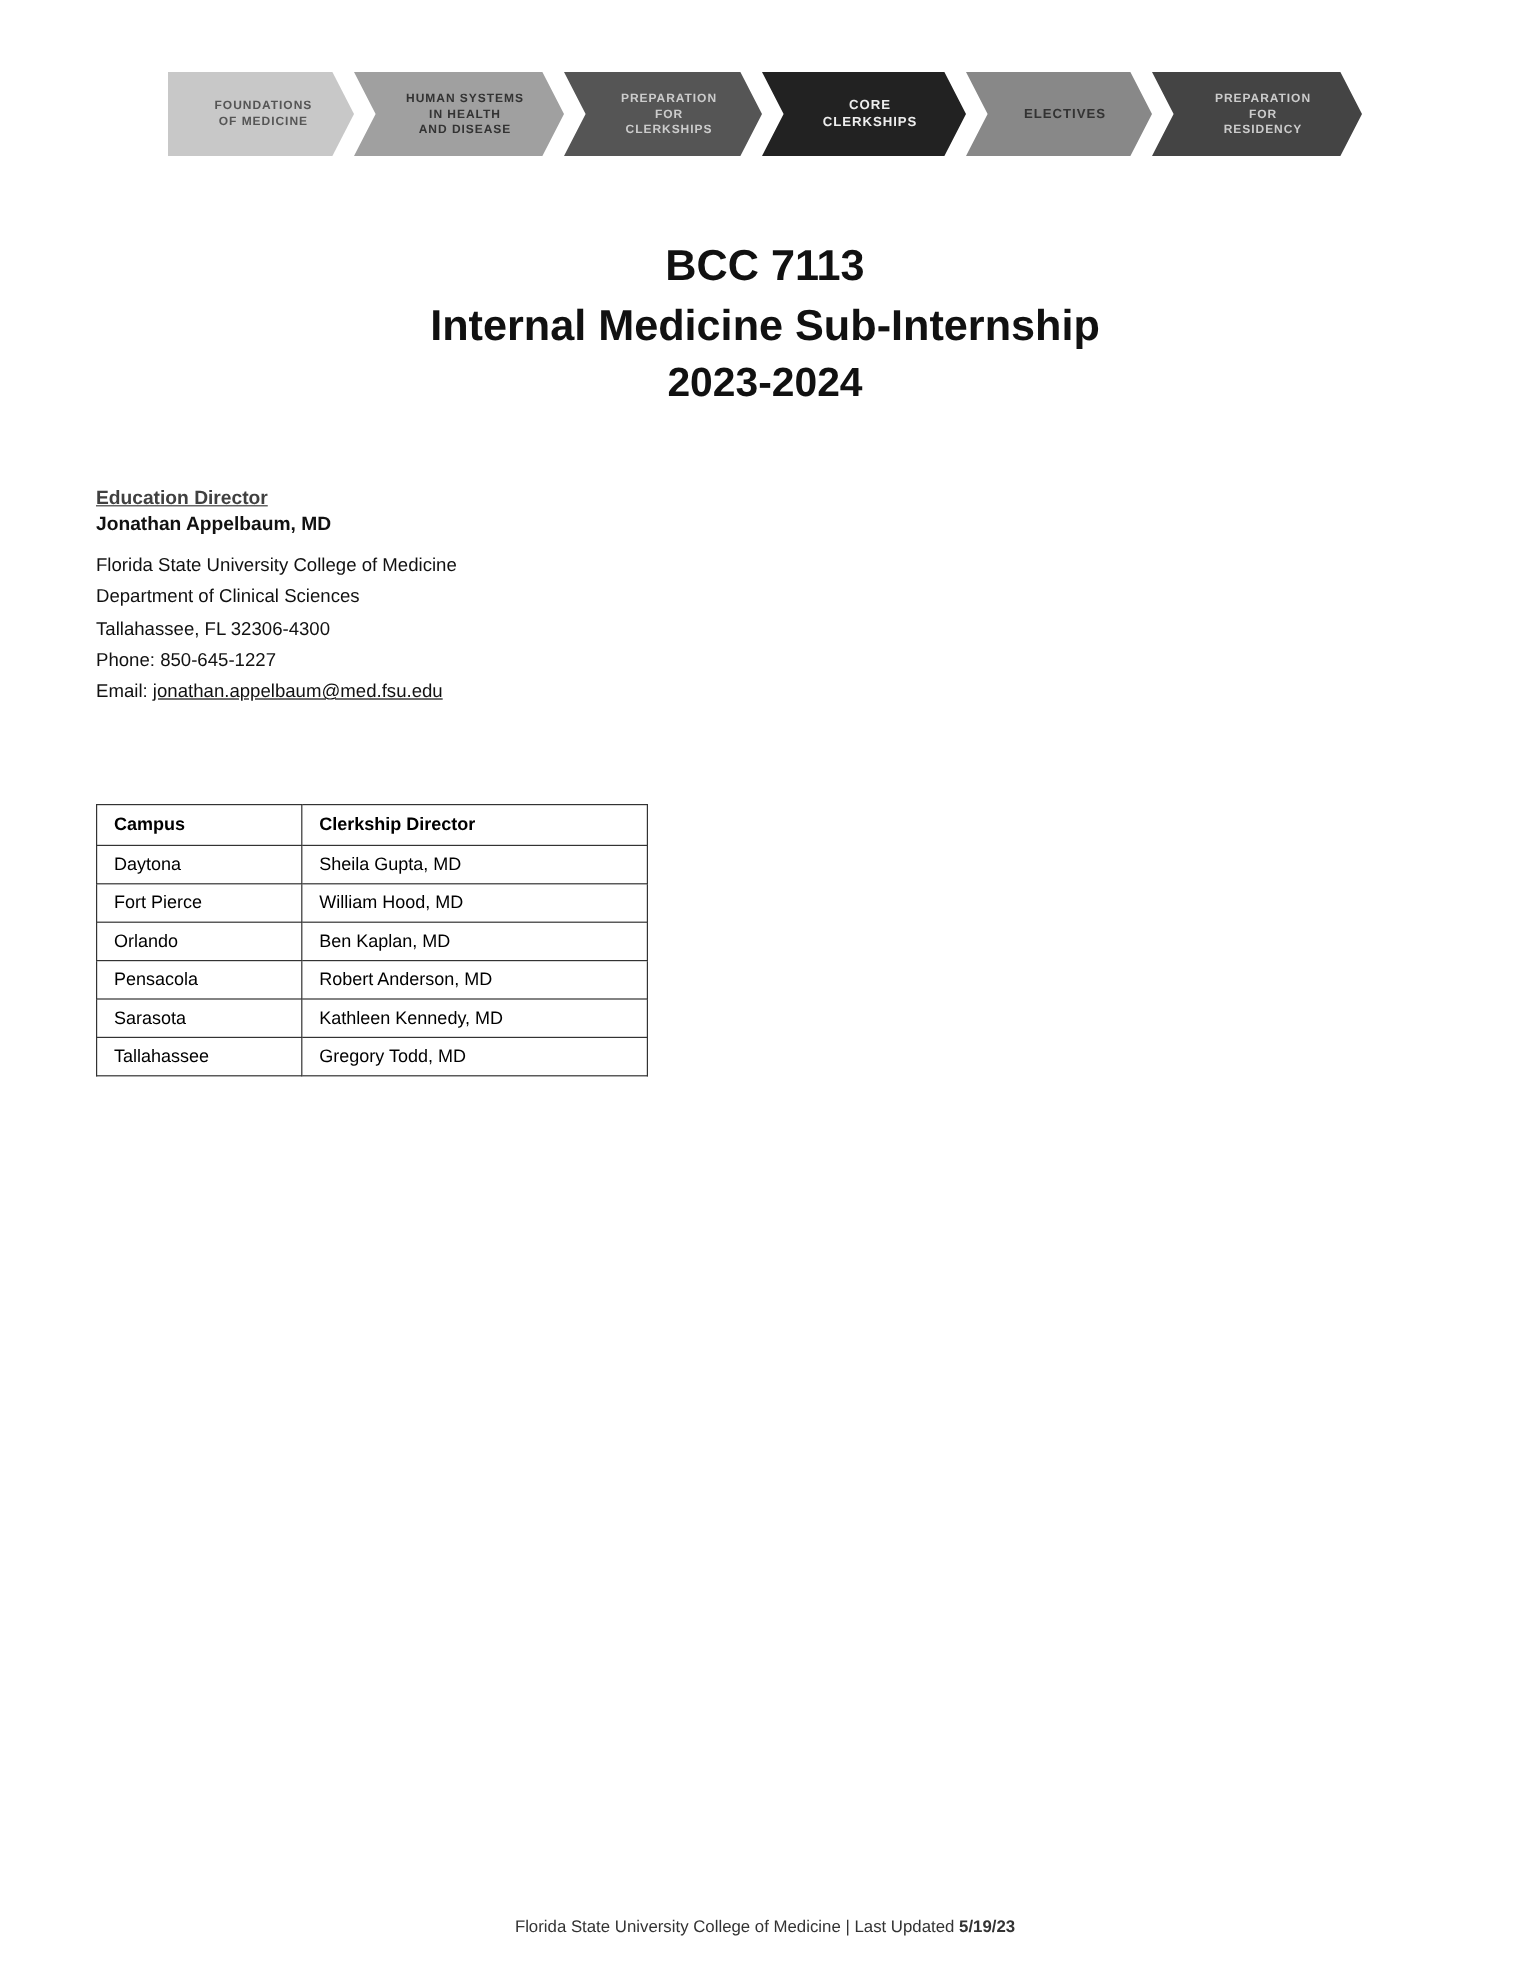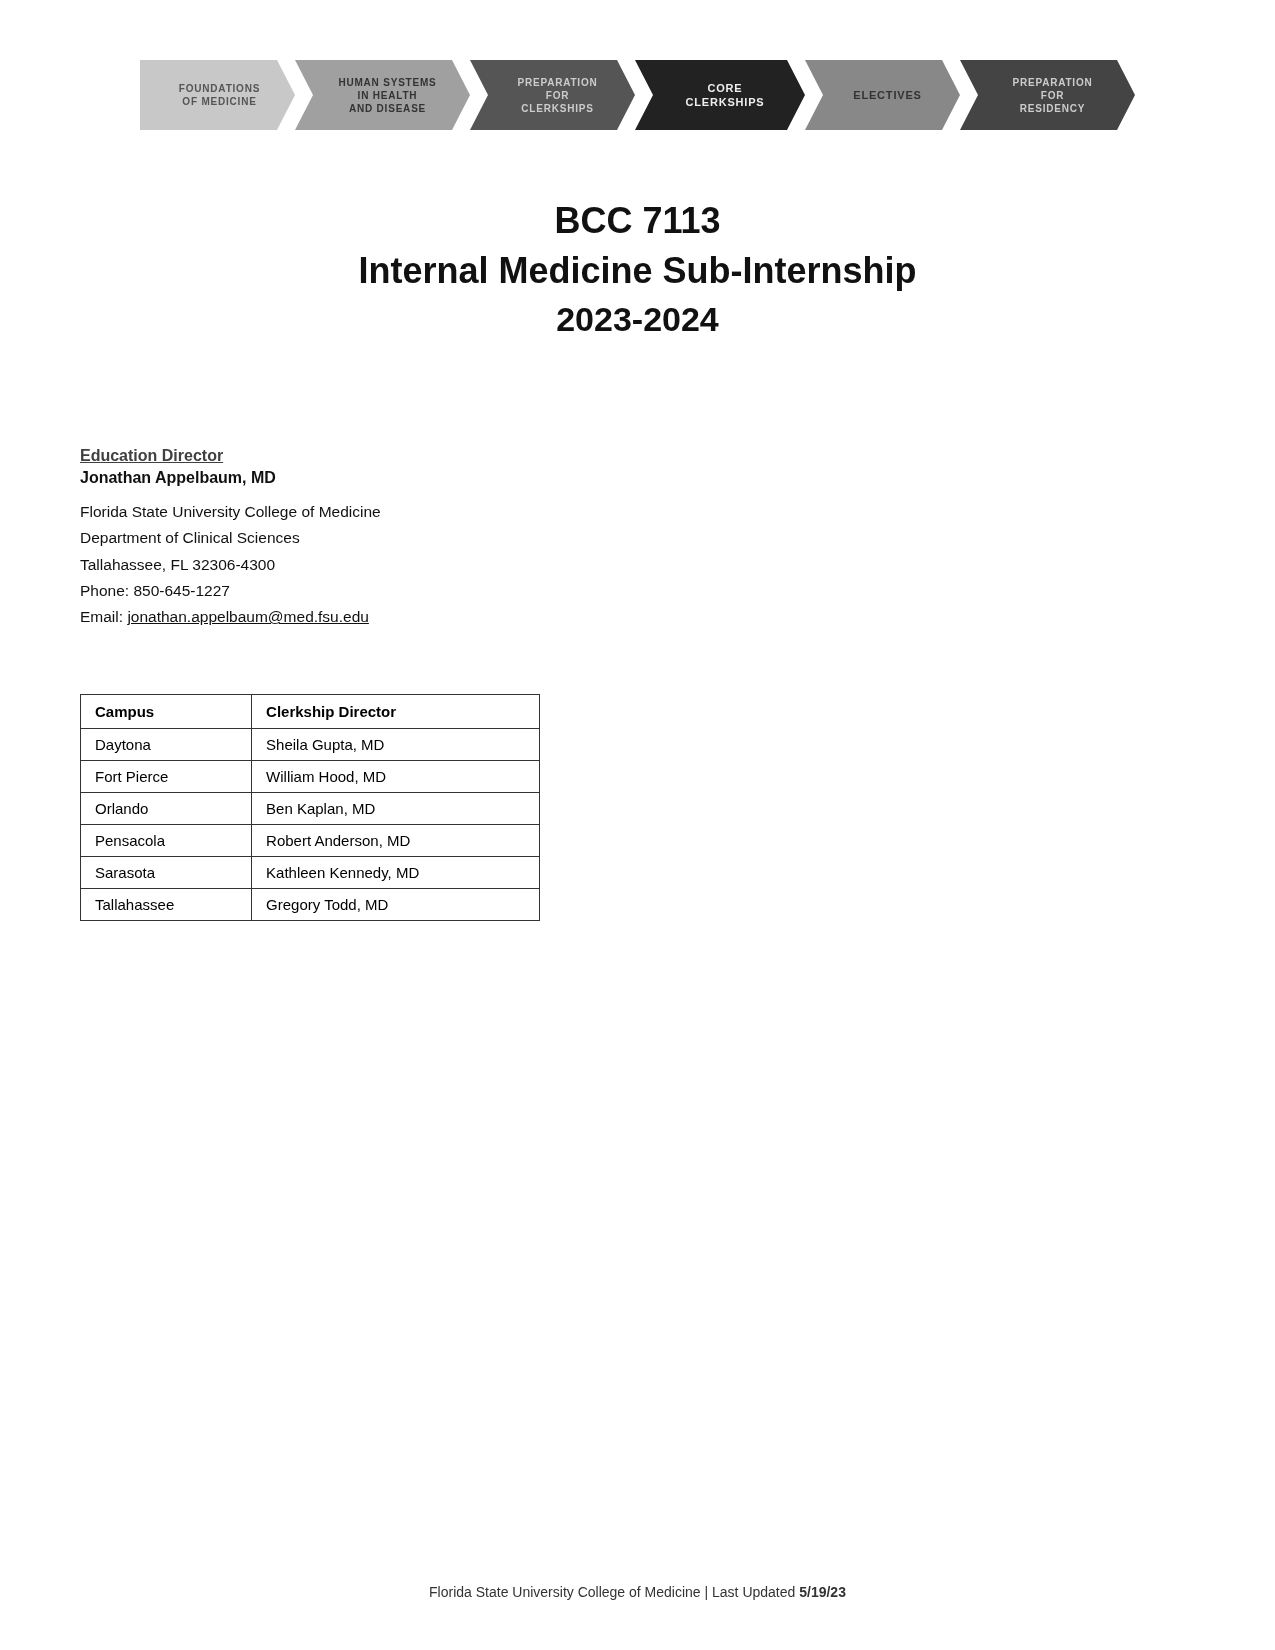--- a/index.html
+++ b/index.html
@@ -85,21 +85,21 @@
 
     .arrow-shape.dark2 {
       background: #444;
       width: 175px;
       color: #ccc;
     }
 
     
     .title-section {
       text-align: center;
-      margin-bottom: 108px;
+      margin-bottom: 68px;
       margin-top: 10px;
     }
 
     .title-section h1 {
       font-size: 36px;
       font-weight: bold;
       color: #111;
       margin-bottom: 8px;
     }
 
@@ -149,21 +149,21 @@
     .director-email a {
       color: #111;
       text-decoration: underline;
     }
 
     
     .clerkship-table {
       border-collapse: collapse;
       width: 460px;
       align-self: flex-start;
-      margin-top: 13px;
+      margin-top: 29px;
     }
 
     .clerkship-table th {
       border: 1.5px solid #333;
       padding: 8px 14px;
       text-align: left;
       font-size: 15px;
       font-weight: bold;
       background: #fff;
     }
@@ -172,21 +172,21 @@
       border: 1.5px solid #333;
       padding: 7px 14px;
       text-align: left;
       font-size: 15px;
       background: #fff;
     }
 
     
     .footer {
       position: absolute;
-      bottom: 50px;
+      bottom: 37px;
       left: 0;
       right: 0;
       text-align: center;
       font-size: 14px;
       color: #333;
     }
 
     .footer .bold-date {
       font-weight: bold;
     }

